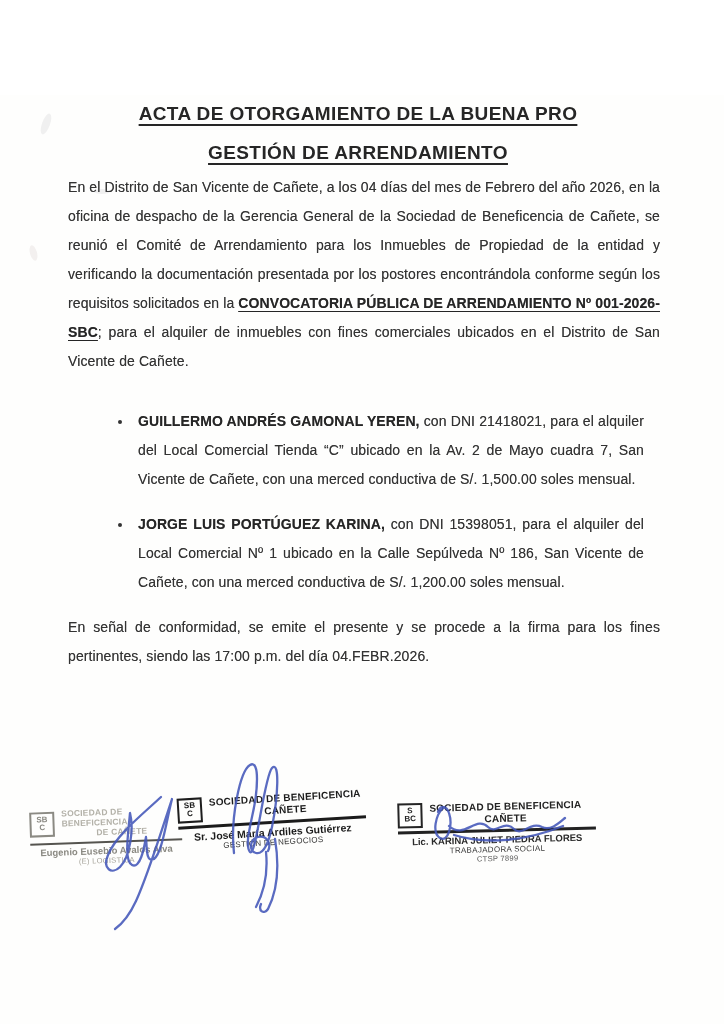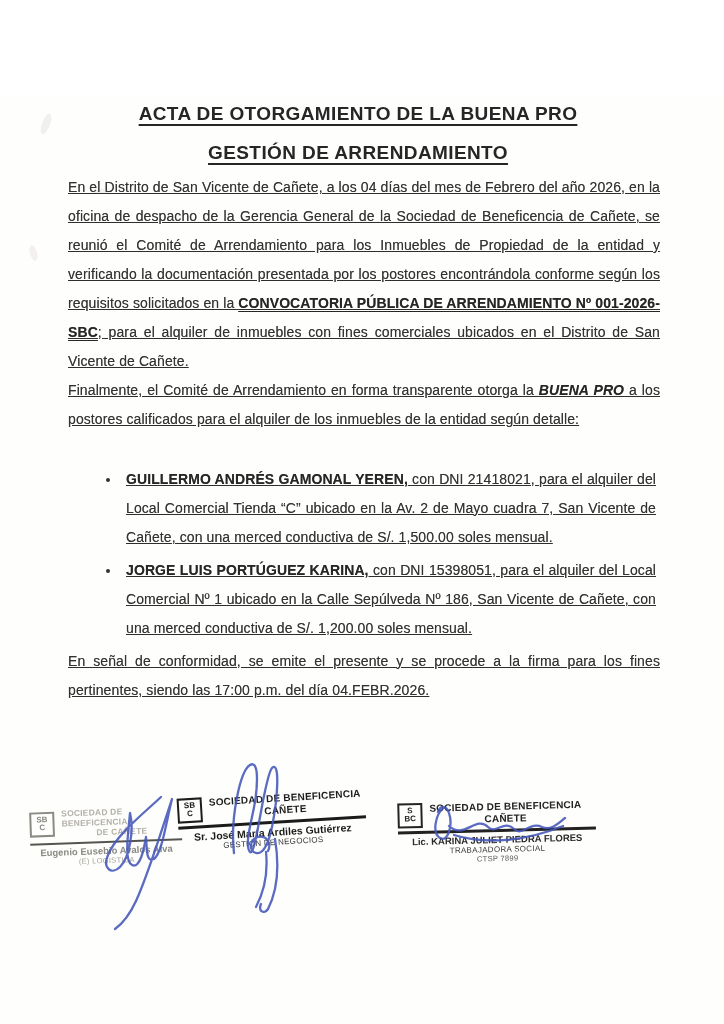--- a/index.html
+++ b/index.html
@@ -35,21 +35,20 @@
     line-height:2.05;
   }
   .title-line{
     display:block;
     text-decoration:underline;
     text-underline-offset:4px;
     text-decoration-thickness:2px;
   }
   .content{
     margin:0 64px 0 68px;
-    text-decoration:underline;
   }
   p.body-par{
     margin:0;
     font-size:14px;
     line-height:29px;
     text-align:justify;
     letter-spacing:0.1px;
     color:#333;
     text-shadow:0 0 0.5px rgba(40,40,40,0.55);
   }
@@ -65,21 +64,21 @@
   ul.awardees{
     margin:31px 0 0 0;
     padding:0 0 0 49px;
     font-size:14px;
     line-height:29px;
     text-align:justify;
     letter-spacing:0.1px;
     color:#333;
     text-shadow:0 0 0.5px rgba(40,40,40,0.55);
   }
-  ul.awardees li{margin:4px;padding-left:5px;}
+  ul.awardees li{margin:16px;padding-left:5px;}
   .bold{font-weight:bold;color:#262626;}
 
   
   .sig{position:absolute;}
   .stamp{position:relative;}
   .stamp-head{display:flex;align-items:center;gap:7px;}
   .logo-box{
     display:inline-flex;flex-direction:column;align-items:center;justify-content:center;
     border:2px solid currentColor;
     font-weight:bold;font-size:8px;line-height:1.05;
@@ -134,21 +133,20 @@
 
   <h1>
     <span class="title-line">ACTA DE OTORGAMIENTO DE LA BUENA PRO</span>
     <span class="title-line">GESTIÓN DE ARRENDAMIENTO</span>
   </h1>
 
   <div class="content">
 
     <p class="body-par mt-open"><span>En el Distrito de San Vicente de Cañete, a los 04 días del mes de Febrero del año 2026, en la oficina de despacho de la Gerencia General de la Sociedad de Beneficencia de Cañete, se reunió el Comité de Arrendamiento para los Inmuebles de Propiedad de la entidad y verificando la documentación presentada por los postores encontrándola conforme según los requisitos solicitados en la </span><span class="bold-underline">CONVOCATORIA PÚBLICA DE ARRENDAMIENTO Nº 001-2026-SBC</span><span>; para el alquiler de inmuebles con fines comerciales ubicados en el Distrito de San Vicente de Cañete.</span></p>
 
-    <p class="body-par mt-par"><span>Finalmente, el Comité de Arrendamiento en forma transparente otorga la </span><span class="bold-italic">BUENA PRO</span><span> a los postores calificados para el alquiler de los inmuebles de la entidad según detalle:</span></p>
 
     <ul class="awardees">
       <li><span class="bold">GUILLERMO ANDRÉS GAMONAL YEREN,</span><span> con DNI 21418021, para el alquiler del Local Comercial Tienda “C” ubicado en la Av. 2 de Mayo cuadra 7, San Vicente de Cañete, con una merced conductiva de S/. 1,500.00 soles mensual.</span></li>
       <li><span class="bold">JORGE LUIS PORTÚGUEZ KARINA,</span><span> con DNI 15398051, para el alquiler del Local Comercial Nº 1 ubicado en la Calle Sepúlveda Nº 186, San Vicente de Cañete, con una merced conductiva de S/. 1,200.00 soles mensual.</span></li>
     </ul>
 
     <p class="body-par mt-par">En señal de conformidad, se emite el presente y se procede a la firma para los fines pertinentes, siendo las 17:00 p.m. del día 04.FEBR.2026.</p>
 
   </div>
 

